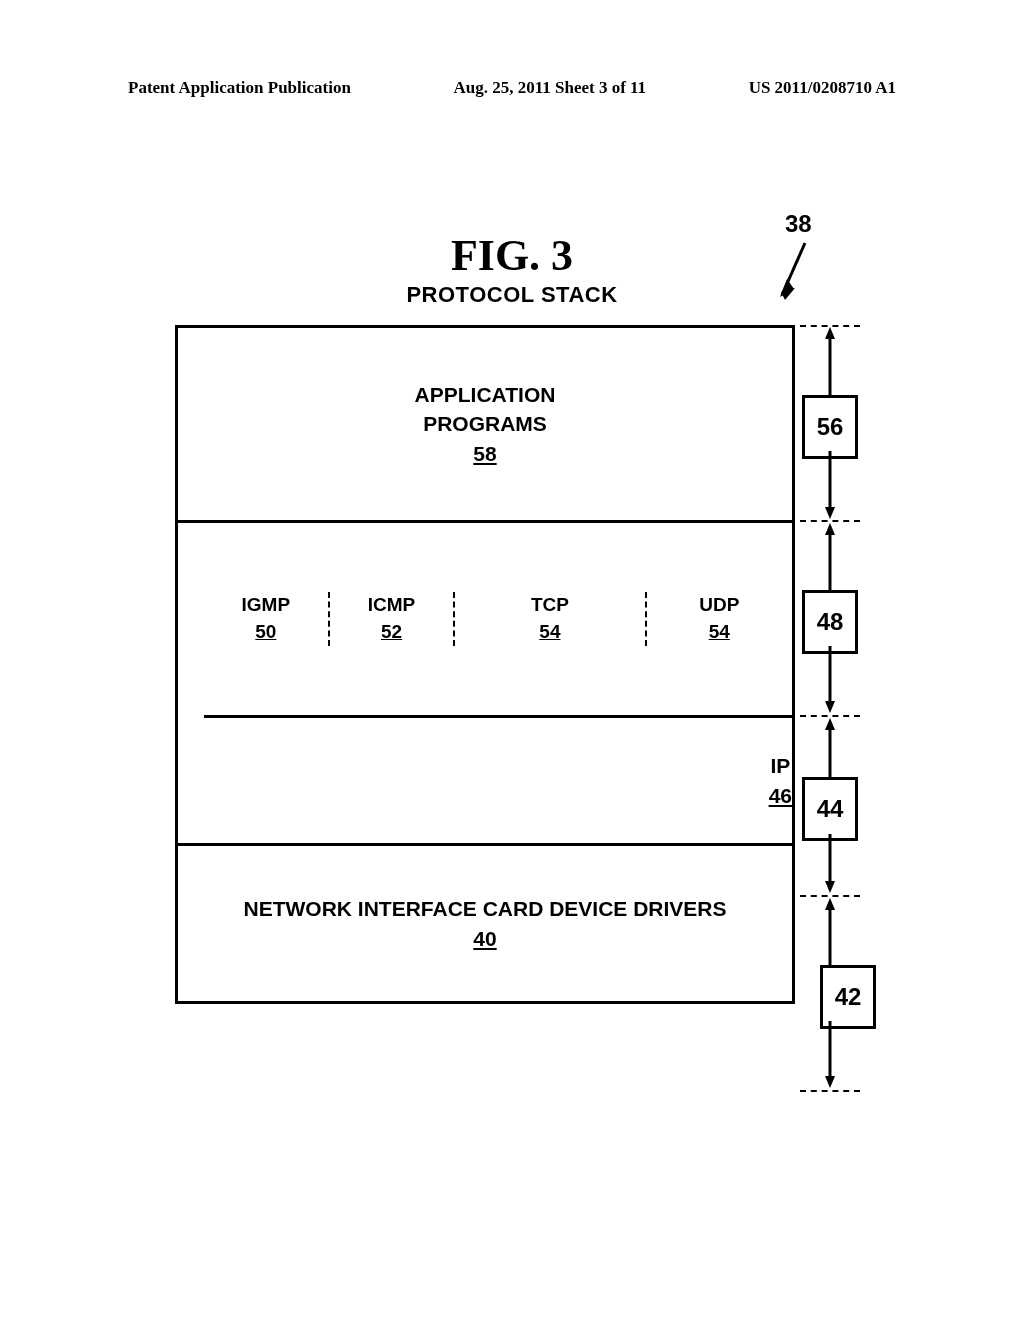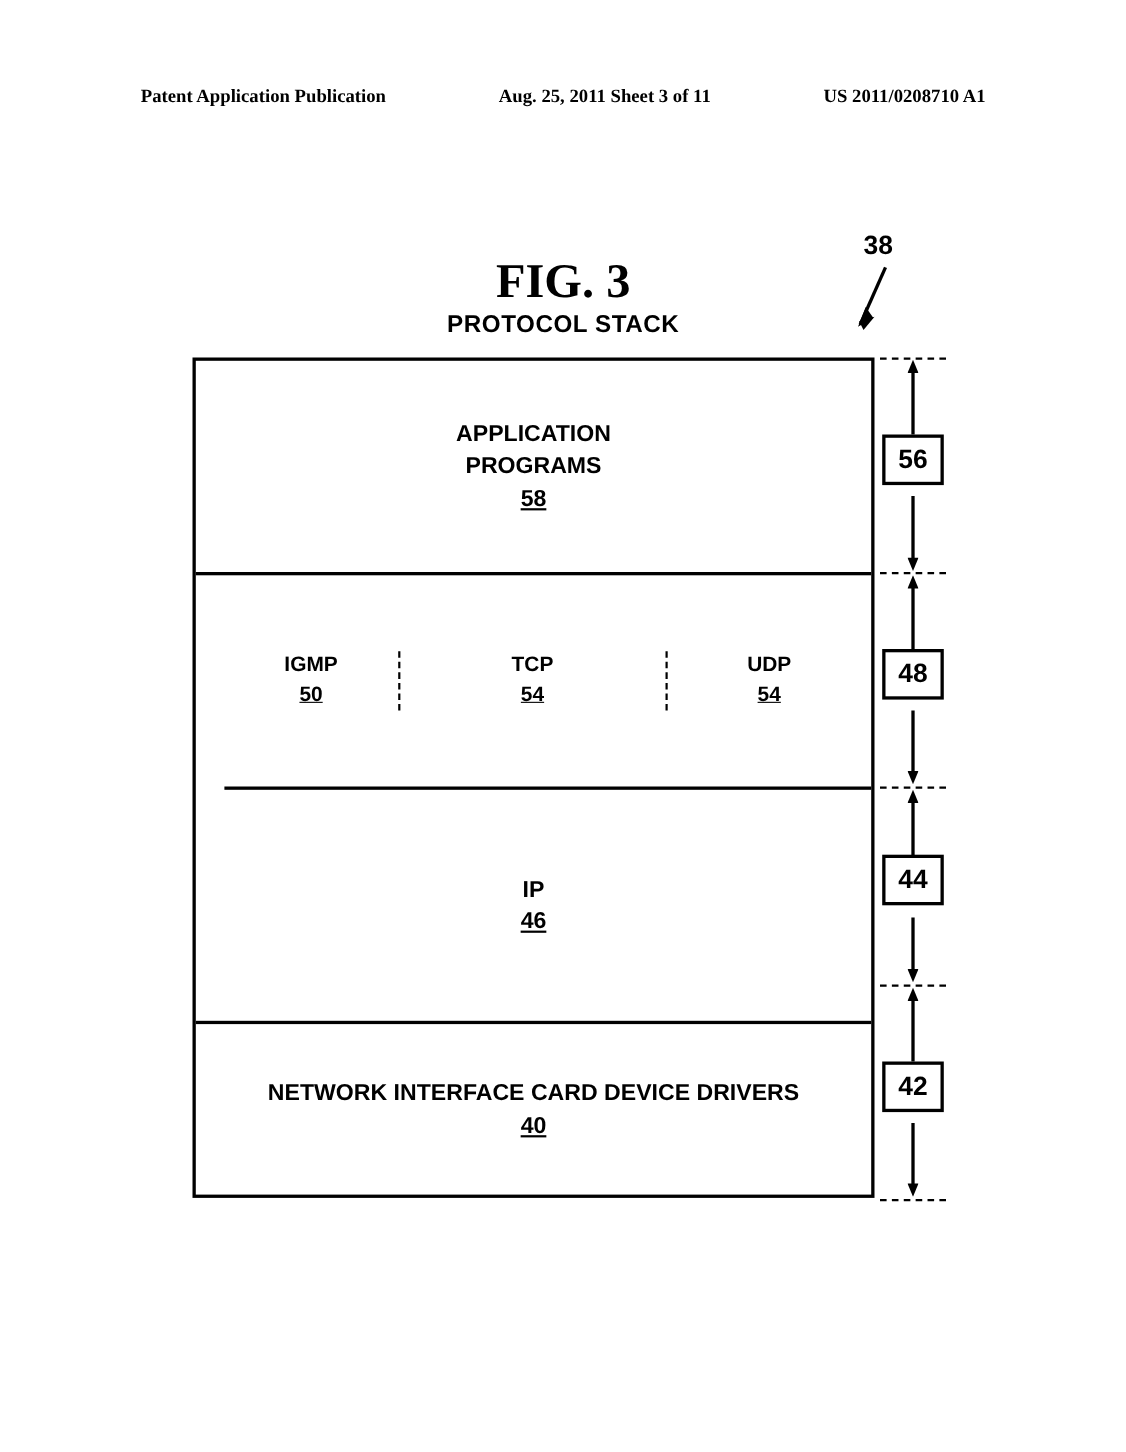--- a/index.html
+++ b/index.html
@@ -86,21 +86,22 @@
     }
     .layer-app {
       height: 195px;
     }
     .layer-transport {
       height: 195px;
       display: flex;
       margin-left: 26px;
     }
     .layer-ip {
-      height: 213px;
+      height: 128px;
+      justify-content: flex-end;
     }
     .layer-nic {
       height: 155px;
     }
     .transport-cell {
       flex: 1;
       display: flex;
       align-items: center;
       justify-content: center;
       text-align: center;
@@ -135,21 +136,21 @@
       width: 90px;
     }
     .side-label-box {
       border: 3px solid #000;
       display: flex;
       align-items: center;
       justify-content: center;
       font-size: 24px;
       font-weight: bold;
       width: 56px;
-      height: 46px;
+      height: 64px;
       position: absolute;
     }
     .dashed-line {
       position: absolute;
       border-top: 2px dashed #000;
       width: 60px;
     }
   </style>
 </head>
 <body>
@@ -179,20 +180,26 @@
     </div>
   </div>
 
   <div class="layer layer-transport">
     <div class="transport-cell transport-cell-small">
       <div class="block-label-small">
         <span>IGMP</span><br>
         <span class="ref-num">50</span>
       </div>
     </div>
+    <div class="transport-cell transport-cell-small">
+      <div class="block-label-small">
+        <span>ICMP</span><br>
+        <span class="ref-num">52</span>
+      </div>
+    </div>
     <div class="transport-cell transport-cell-wide">
       <div class="block-label-small">
         <span>TCP</span><br>
         <span class="ref-num">54</span>
       </div>
     </div>
     <div class="transport-cell">
       <div class="block-label-small">
         <span>UDP</span><br>
         <span class="ref-num">54</span>
@@ -244,15 +251,15 @@
   </svg>
   <div class="side-label-box" style="top:452px; left:2px;">44</div>
   <div class="dashed-line" style="top:570px; left:0px;"></div>
 
   <svg style="position:absolute; top:573px; left:25px;" width="10" height="190">
     <line x1="5" y1="8" x2="5" y2="67" stroke="black" stroke-width="3"></line>
     <polygon points="5,0 0,12 10,12" fill="black"></polygon>
     <line x1="5" y1="123" x2="5" y2="182" stroke="black" stroke-width="3"></line>
     <polygon points="5,190 0,178 10,178" fill="black"></polygon>
   </svg>
-  <div class="side-label-box" style="top:640px; left:2px;">42</div>
+  <div class="side-label-box" style="top:640px; left:20px;">42</div>
   <div class="dashed-line" style="top:765px; left:0px;"></div>
 </div>
 
 </body></html>

